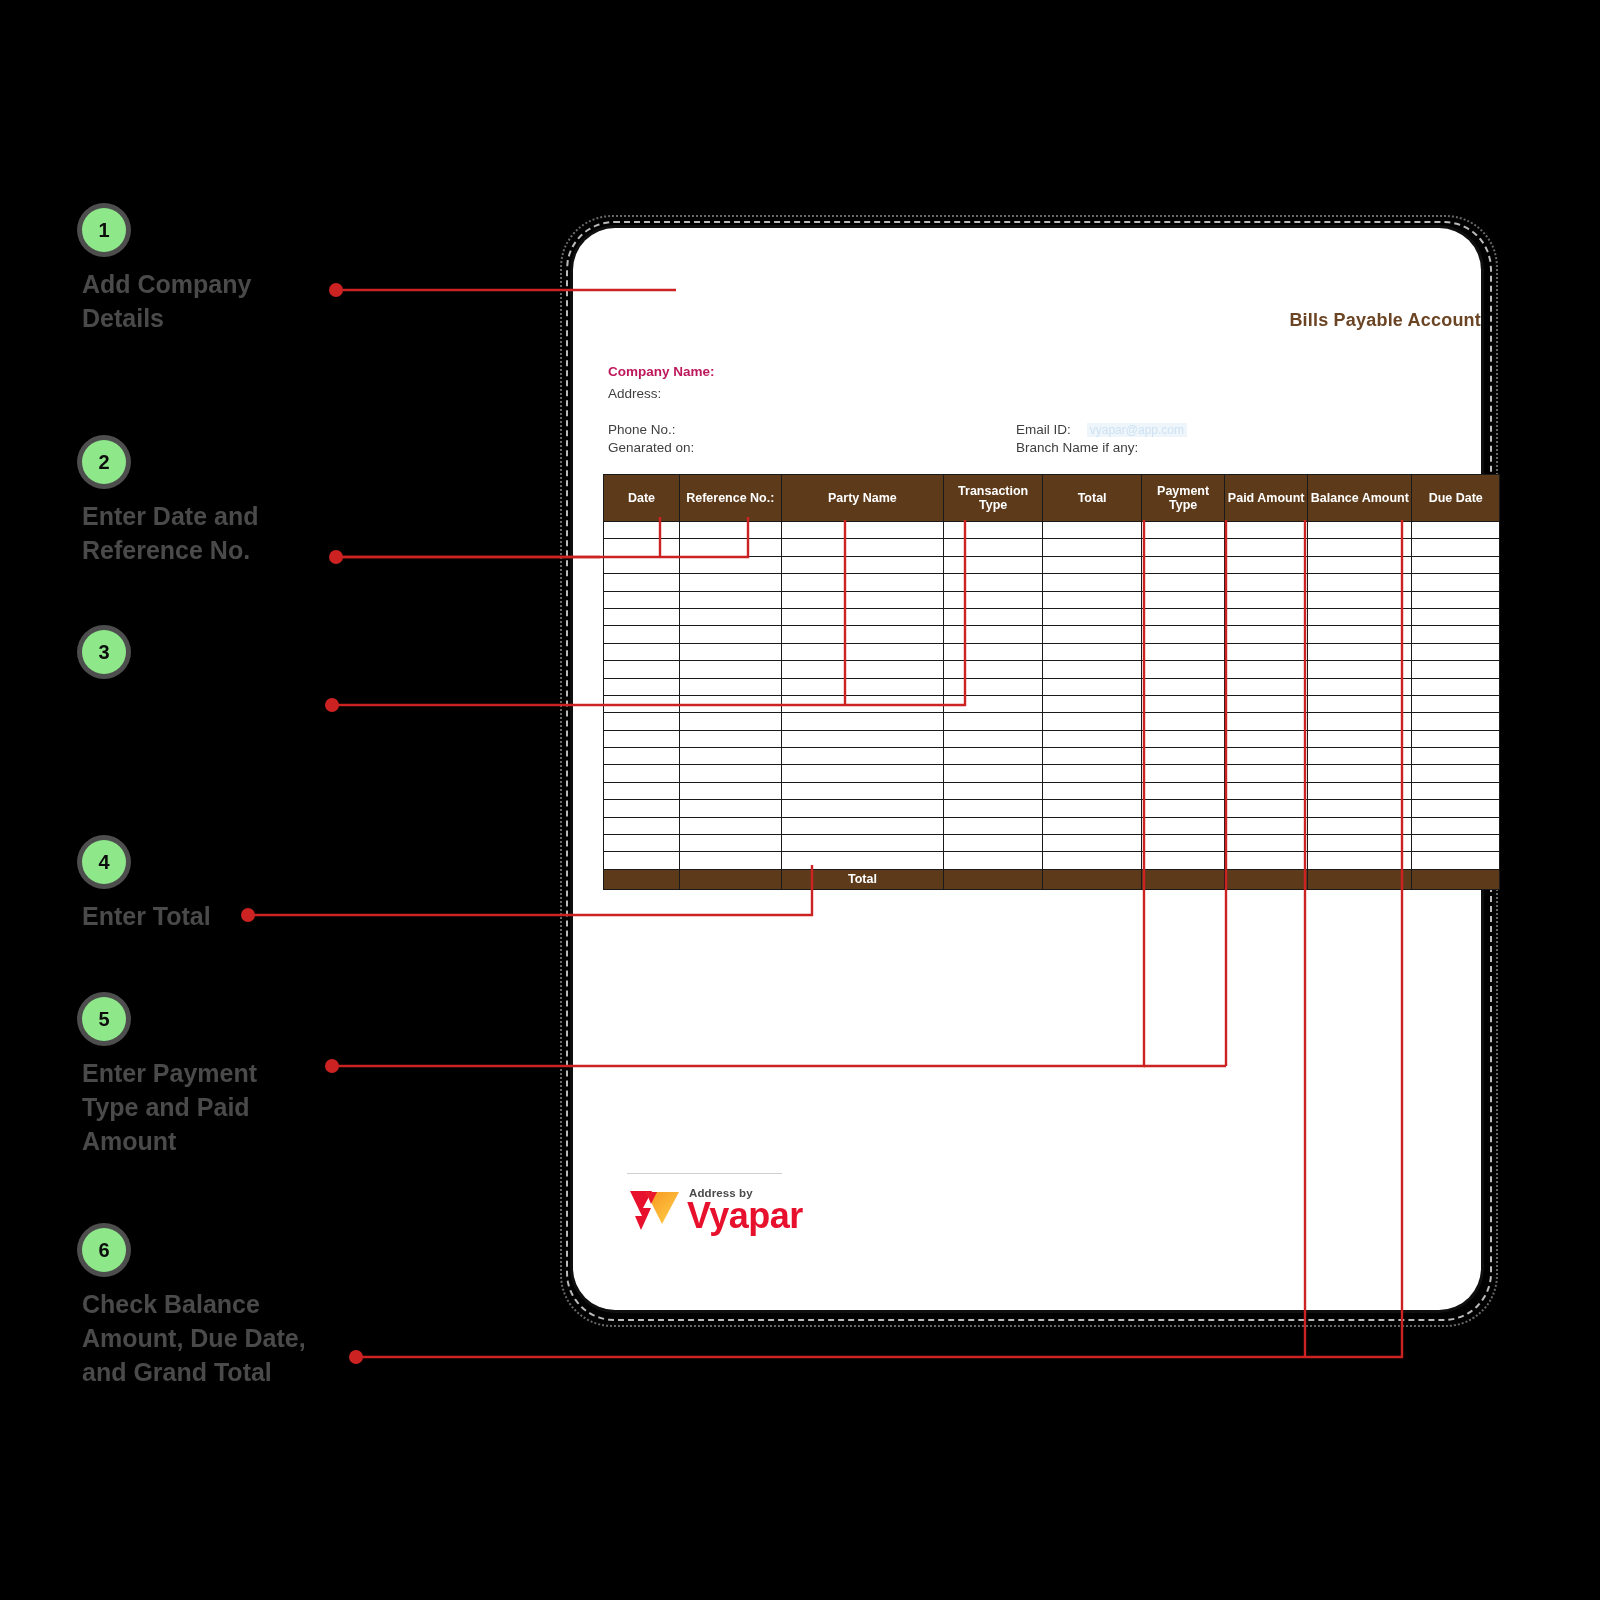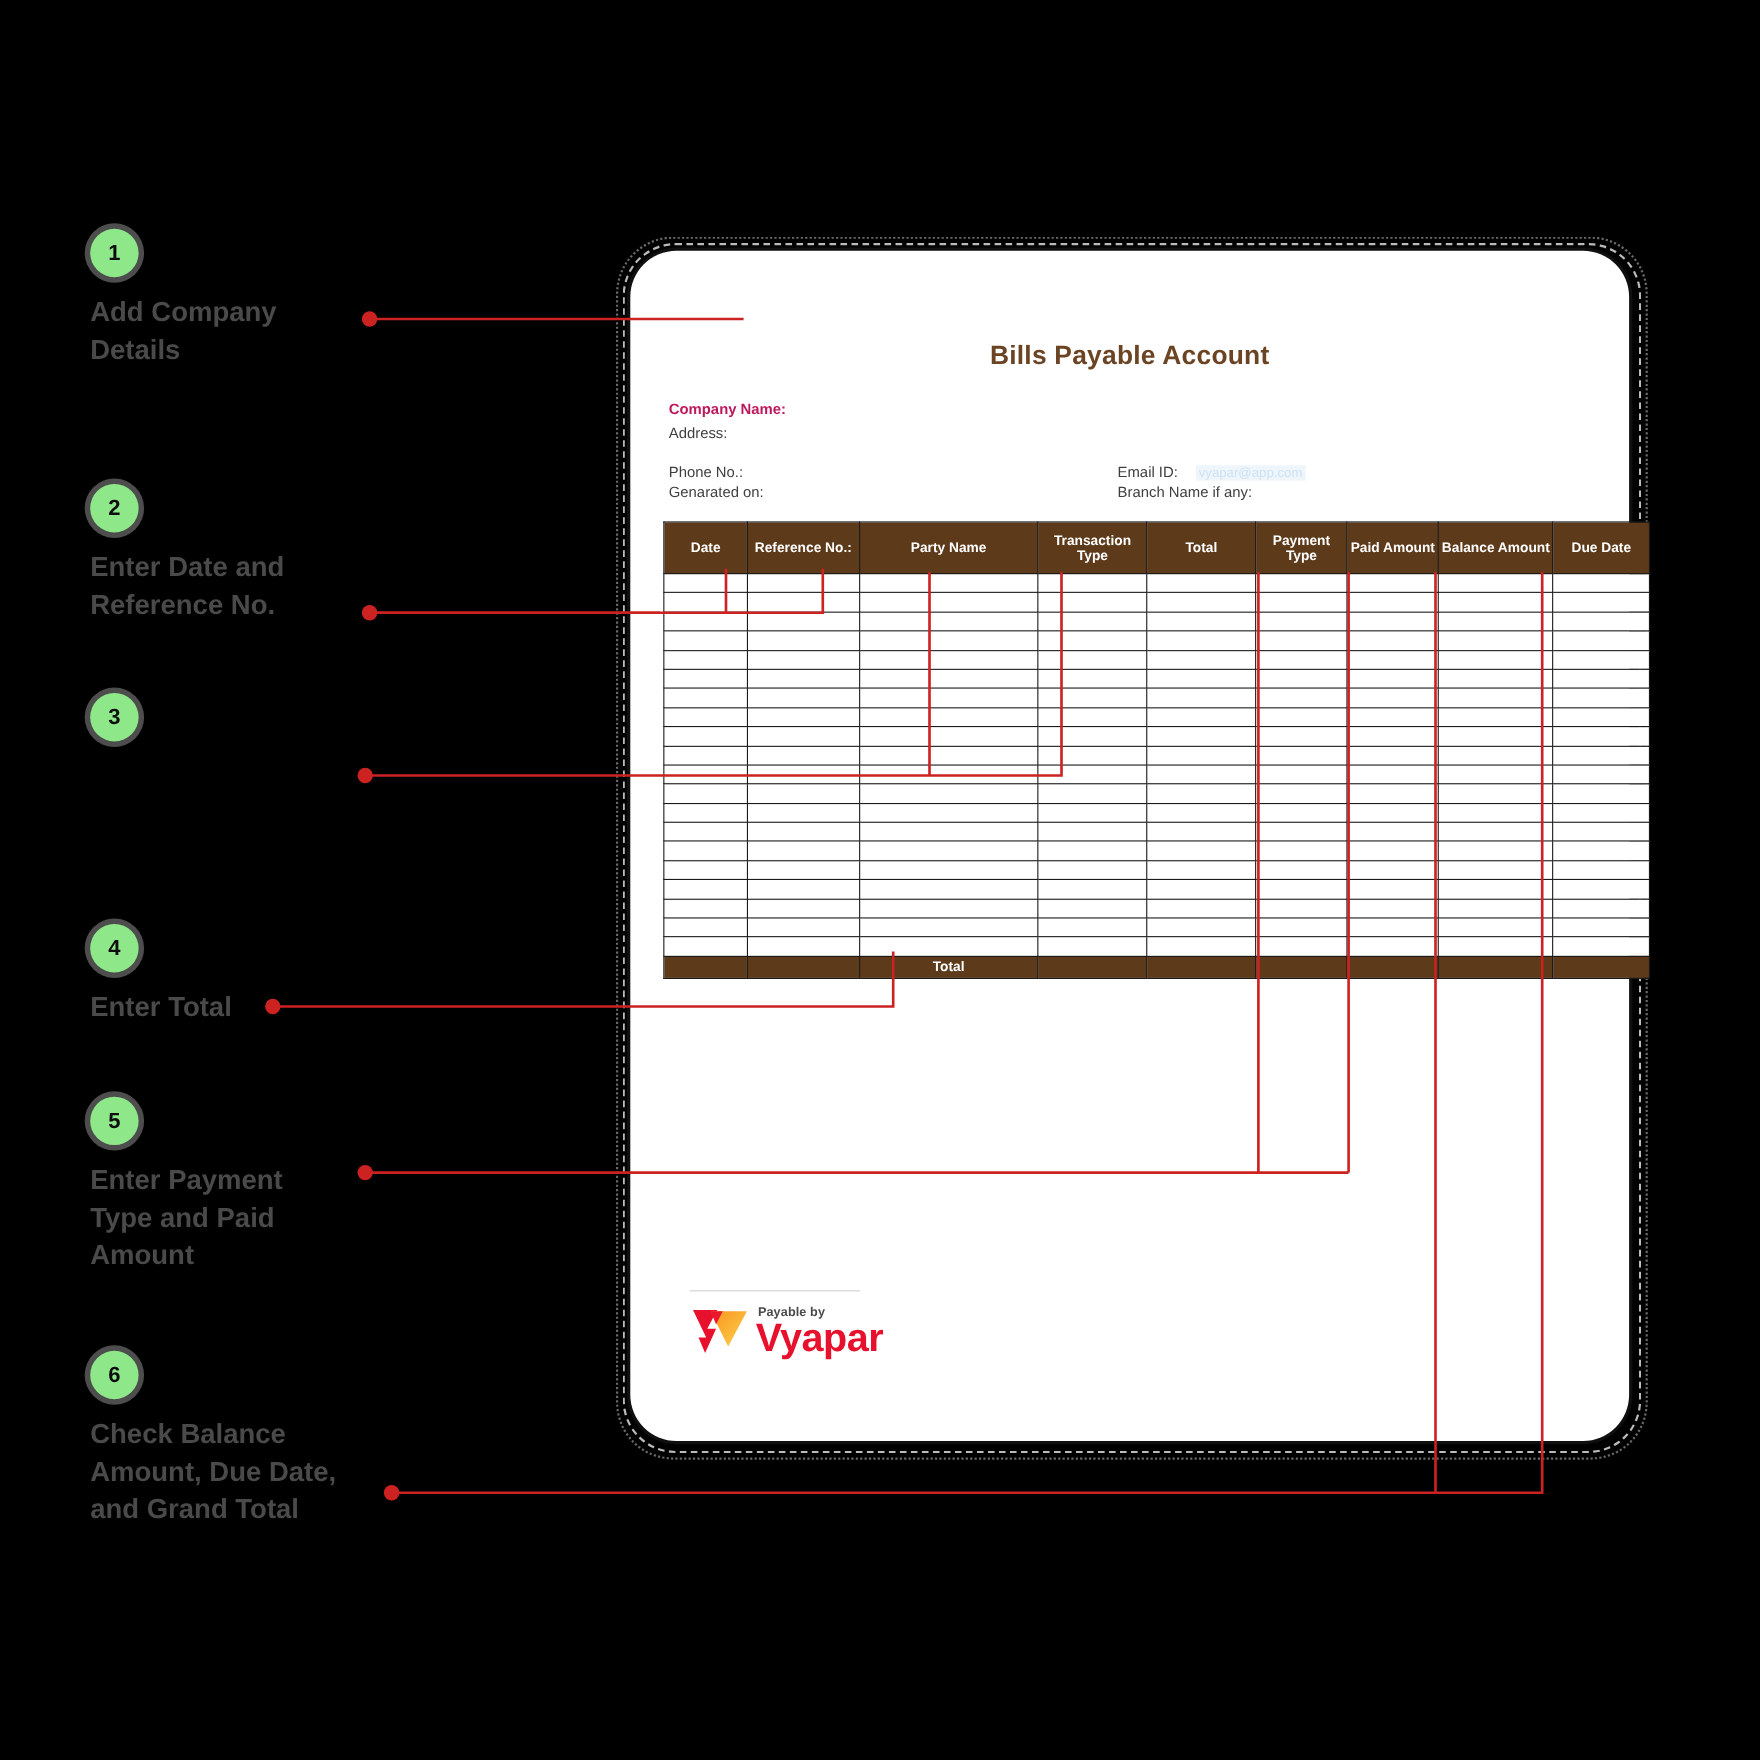--- a/index.html
+++ b/index.html
@@ -40,22 +40,22 @@
     border:2px dotted #bdbdbd;
     opacity:.55;
     z-index:3;
     pointer-events:none;
   }
 
   
   .doc-title{
     position:absolute;
     left:0; right:0; top:82px;
-    text-align:center;
-    font-size:24px;
+    text-align:right;
+    font-size:18px;
     font-weight:bold;
     color:#6b4423;
     letter-spacing:.2px;
   }
   .meta{
     position:absolute;
     font-size:13.5px;
     color:#3f3f3f;
   }
   .meta.bold{font-weight:bold;color:#be185d;}
@@ -505,17 +505,17 @@
       <defs>
         <linearGradient id="gOrange" x1="0" y1="0" x2="1" y2="1">
           <stop offset="0%" stop-color="#f7941e"></stop>
           <stop offset="100%" stop-color="#ffd24d"></stop>
         </linearGradient>
       </defs>
       <path d="M1 3 L23 3 L14 20 L22 20 L12 42 L6 28 L13 28 Z" fill="#e8112d"></path>
       <path d="M17 4 L50 4 L33 36 Z" fill="url(#gOrange)"></path>
       <path d="M17 4 L28 4 L22 16 Z" fill="#e8112d" opacity=".95"></path>
     </svg>
-    <div id="vy-powered">Payable by</div>
+    <div id="vy-powered">Address by</div>
     <div id="vy-word">Vyapar</div>
   </div>
 
 </div>
 
 </body></html>

